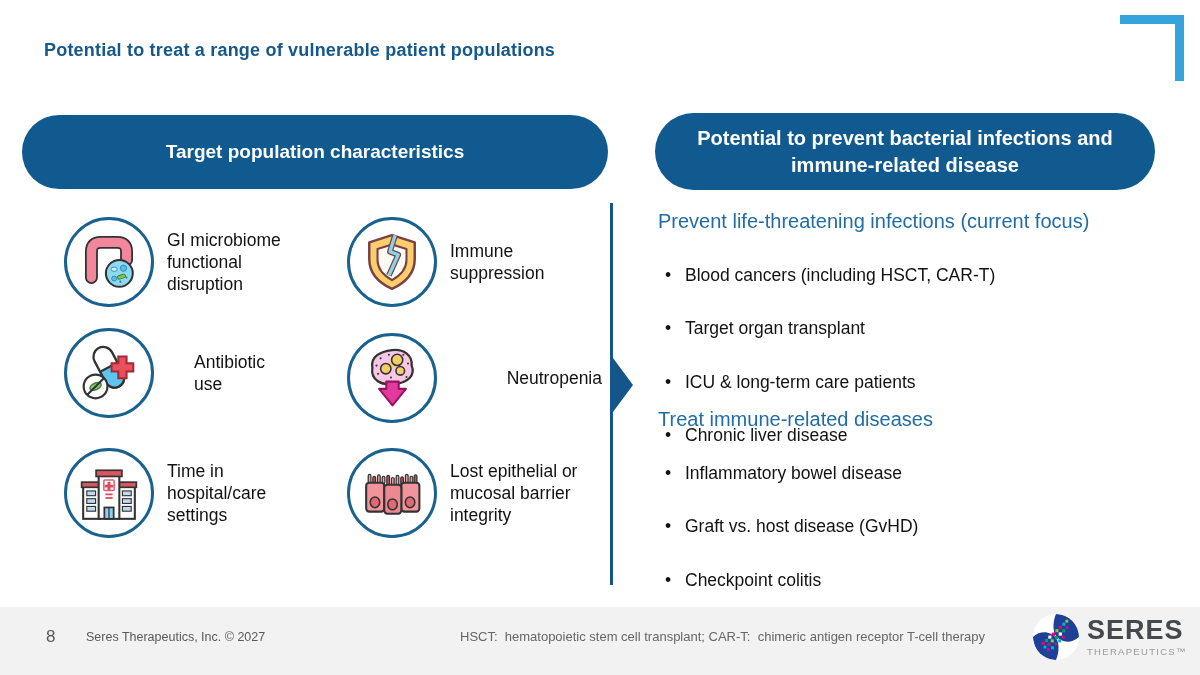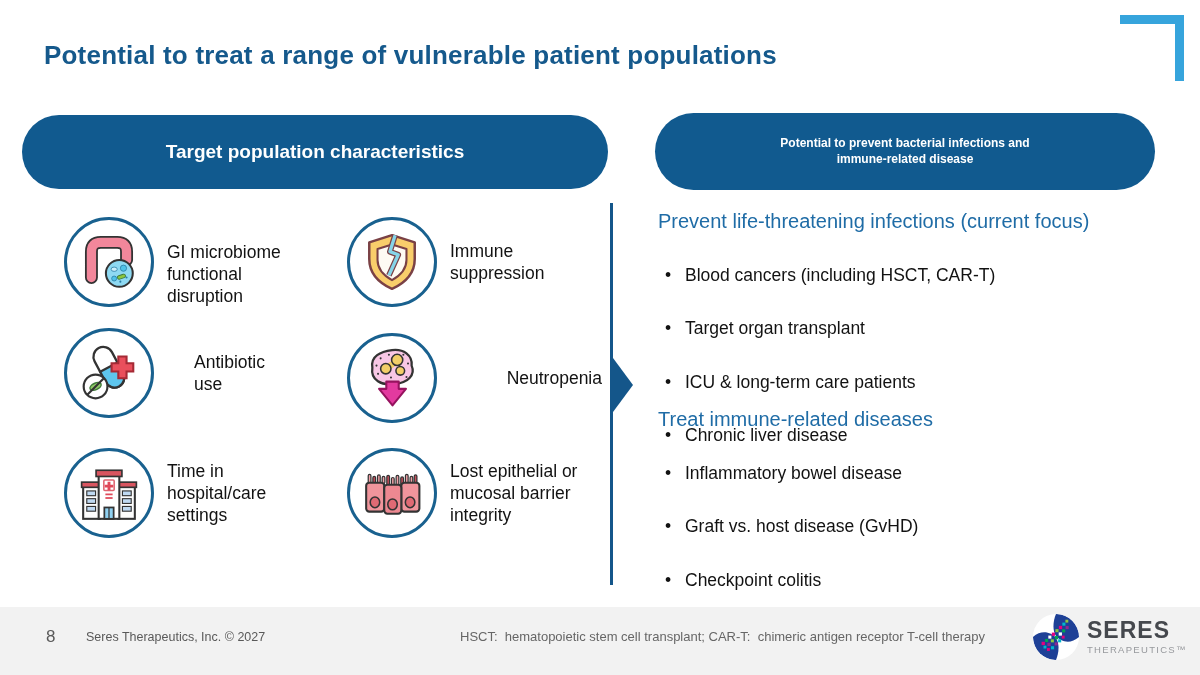--- a/index.html
+++ b/index.html
@@ -4,36 +4,36 @@
 <style>
   html,body{margin:0;padding:0;background:#e8e8e8;}
   .slide{position:relative;width:1200px;height:675px;background:#ffffff;overflow:hidden;
          font-family:"Liberation Sans",sans-serif;}
 
   
   .corner-bracket{position:absolute;left:1120px;top:15px;width:64px;height:66px;
     border-top:9px solid #36A4DC;border-right:9px solid #36A4DC;box-sizing:border-box;}
 
   
-  .title{position:absolute;left:44px;top:40px;margin:0;font-size:26px;font-weight:700;
+  .title{position:absolute;left:44px;top:40px;margin:0;font-size:18px;font-weight:700;
     color:#15598C;letter-spacing:.2px;}
 
   
   .pill{position:absolute;background:#115A8F;color:#fff;font-weight:700;display:flex;
     align-items:center;justify-content:center;text-align:center;border-radius:40px;}
   .pill-left{left:22px;top:115px;width:586px;height:74px;font-size:19px;text-align:right;}
-  .pill-right{left:655px;top:113px;width:500px;height:77px;font-size:12px;line-height:1.32;
+  .pill-right{left:655px;top:113px;width:500px;height:77px;font-size:20px;line-height:1.32;
     white-space:pre-line;}
 
   
   .pop-item{position:absolute;display:flex;align-items:center;gap:13px;}
   .icon-circle{width:90px;height:90px;border:3px solid #19618F;border-radius:50%;background:#fff;
     display:flex;align-items:center;justify-content:center;flex:0 0 auto;box-sizing:border-box;}
   .pop-label{font-size:17.5px;color:#121212;line-height:1.26;white-space:pre-line;width:152px;}
-  #item-gi{left:64px;top:217px;align-items:flex-end;}
+  #item-gi{left:64px;top:217px;}
   #item-immune{left:347px;top:217px;}
   #item-antibiotic{left:64px;top:328px;gap:40px;}
   #item-neutropenia{left:347px;top:333px;text-align:right;}
   #item-hospital{left:64px;top:448px;}
   #item-epithelial{left:347px;top:448px;}
 
   
   .divider-line{position:absolute;left:610px;top:203px;width:3px;height:382px;background:#14568A;}
   .divider-arrow{position:absolute;left:613px;top:358px;width:0;height:0;
     border-left:20px solid #14568A;border-top:27px solid transparent;border-bottom:27px solid transparent;}
@@ -49,21 +49,21 @@
   .section li::before{content:"•";position:absolute;left:7px;top:0;color:#121212;}
 
   
   .footer{position:absolute;left:0;top:607px;width:1200px;height:68px;background:#F2F2F2;}
   .page-num{position:absolute;left:46px;top:20px;font-size:17px;color:#595959;}
   .copyright{position:absolute;left:86px;top:23px;font-size:12.5px;color:#595959;}
   .footnote{position:absolute;left:460px;top:22px;width:580px;text-align:left;font-size:13px;
     color:#666;white-space:pre;}
   .logo{position:absolute;left:1032px;top:6px;display:flex;align-items:center;gap:7px;}
   .logo-text{display:flex;flex-direction:column;}
-  .logo-wordmark{font-size:23px;font-weight:700;color:#45484D;letter-spacing:1px;line-height:1;}
+  .logo-wordmark{font-size:27px;font-weight:700;color:#45484D;letter-spacing:1px;line-height:1;}
   .logo-subtitle{font-size:9.5px;color:#97999D;letter-spacing:1.3px;margin-top:2px;}
 </style>
 </head>
 <body>
 
 <div class="slide">
 
   <div class="corner-bracket"></div>
 
   <h1 class="title">Potential to treat a range of vulnerable patient populations</h1>

